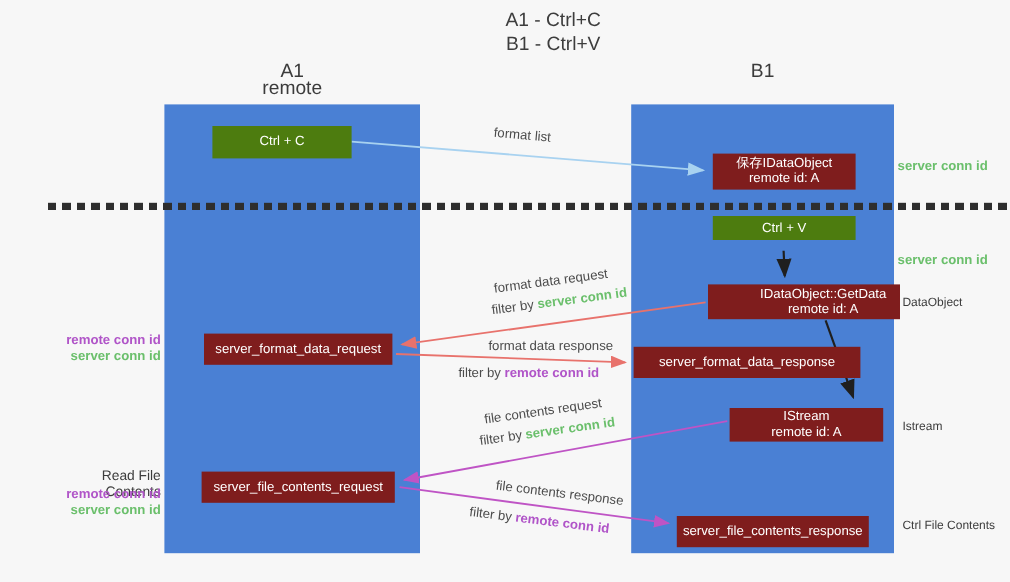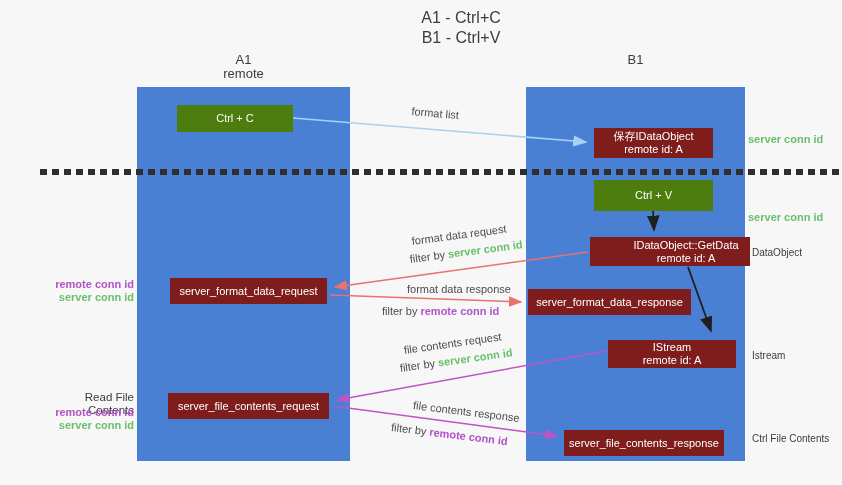--- a/index.html
+++ b/index.html
@@ -3,21 +3,21 @@
 <meta charset="utf-8">
 <style>
   html,body{margin:0;padding:0;background:#f7f7f7;}
   .canvas{position:relative;width:842px;height:485px;background:#f7f7f7;overflow:hidden;
           font-family:"Liberation Sans","DejaVu Sans",sans-serif;margin-left:40px;}
   .title{position:absolute;left:0;top:8px;width:842px;text-align:center;
          font-size:16px;line-height:20px;color:#3d3d3d;z-index:3;}
   .lane{position:absolute;top:87px;height:374px;background:#4a80d4;z-index:1;}
   .lane-a{left:97px;width:213px;}
   .lane-b{left:486px;width:219px;}
-  .lane-header{position:absolute;top:53px;text-align:center;font-size:13px;line-height:14px;
+  .lane-header{position:absolute;top:53px;text-align:center;font-size:16px;line-height:14px;
                color:#3b3b3b;z-index:3;}
   .lane-header.a{left:97px;width:213px;}
   .lane-header.b{left:486px;width:219px;}
   .dotted{position:absolute;left:0;top:169px;width:842px;height:6px;z-index:2;
           background:repeating-linear-gradient(to right,#2e2e2e 0 7px,transparent 7px 12px);}
   .node{position:absolute;display:flex;flex-direction:column;align-items:center;justify-content:center;
         color:#fff;font-size:11px;line-height:13px;text-align:center;z-index:3;white-space:nowrap;}
   .node.green{background:#4d7c0f;}
   .node.orange{background:#7f1d1d;align-items:center;}
   .svg-layer{position:absolute;left:0;top:0;z-index:2;pointer-events:none;}
@@ -80,34 +80,34 @@
 
   <div class="node green" style="left:137px;top:105px;width:116px;height:27px;">
     <div>Ctrl + C</div>
   </div>
 
   <div class="node orange" style="left:554px;top:128px;width:119px;height:30px;">
     <div>保存IDataObject</div>
     <div>remote id: A</div>
   </div>
 
-  <div class="node green" style="left:554px;top:180px;width:119px;height:31px;">
+  <div class="node green" style="left:554px;top:180px;width:119px;height:20px;">
     <div>Ctrl + V</div>
   </div>
 
   <div class="node orange" style="left:550px;top:237px;width:128px;height:29px;padding-left:32px;">
     <div>IDataObject::GetData</div>
     <div>remote id: A</div>
   </div>
 
   <div class="node orange" style="left:130px;top:278px;width:157px;height:26px;">
     <div>server_format_data_request</div>
   </div>
 
-  <div class="node orange" style="left:488px;top:289px;width:163px;height:26px;">
+  <div class="node orange" style="left:488px;top:289px;width:189px;height:26px;">
     <div>server_format_data_response</div>
   </div>
 
   <div class="node orange" style="left:568px;top:340px;width:128px;height:28px;">
     <div>IStream</div>
     <div>remote id: A</div>
   </div>
 
   <div class="node orange" style="left:128px;top:393px;width:161px;height:26px;">
     <div>server_file_contents_request</div>

